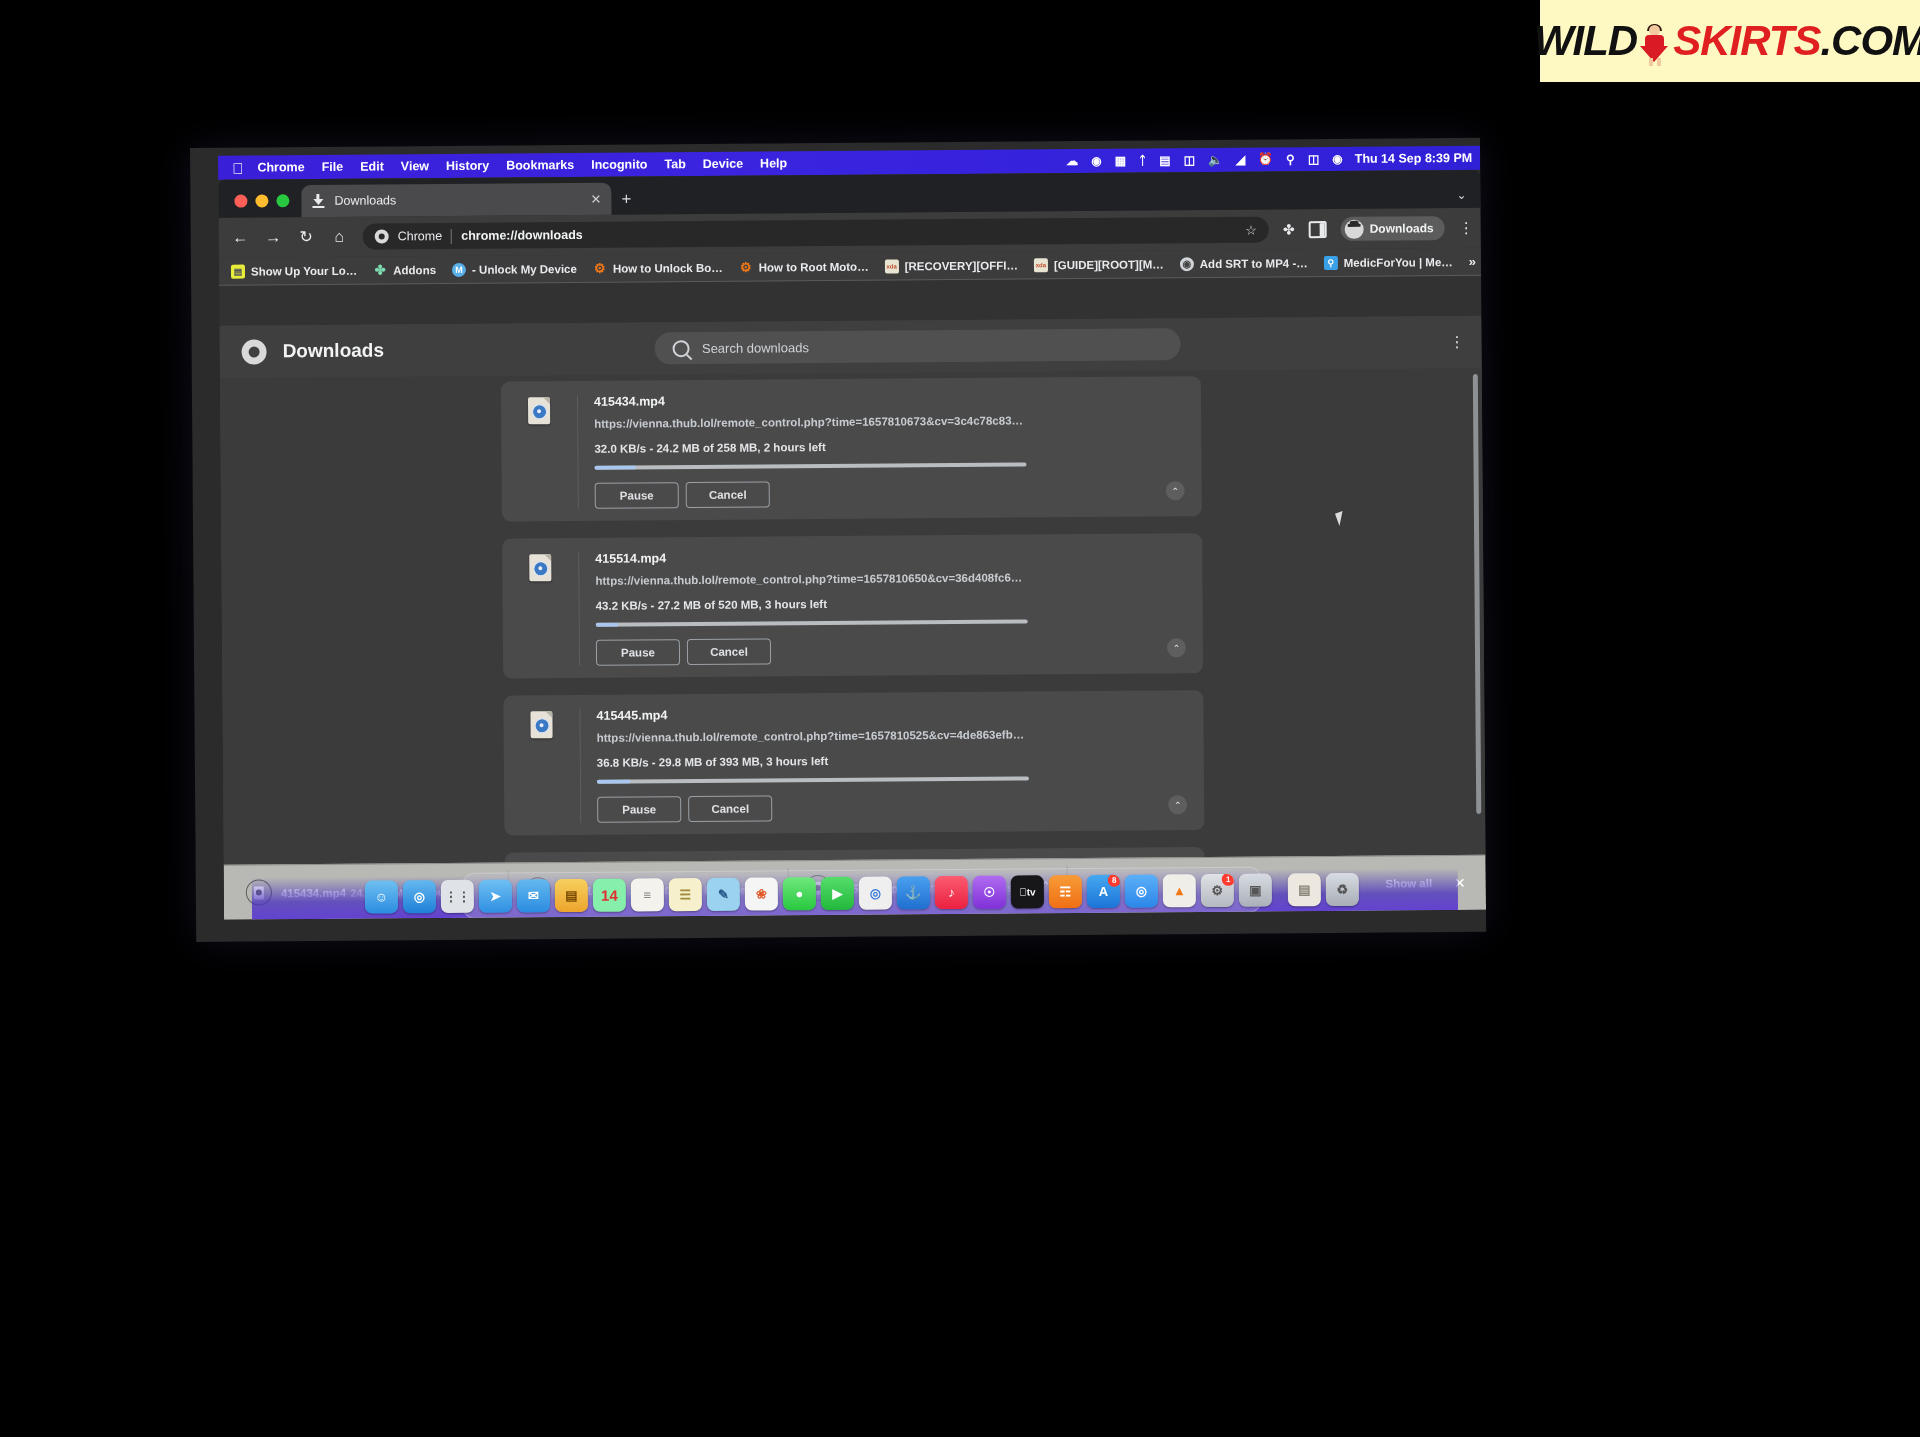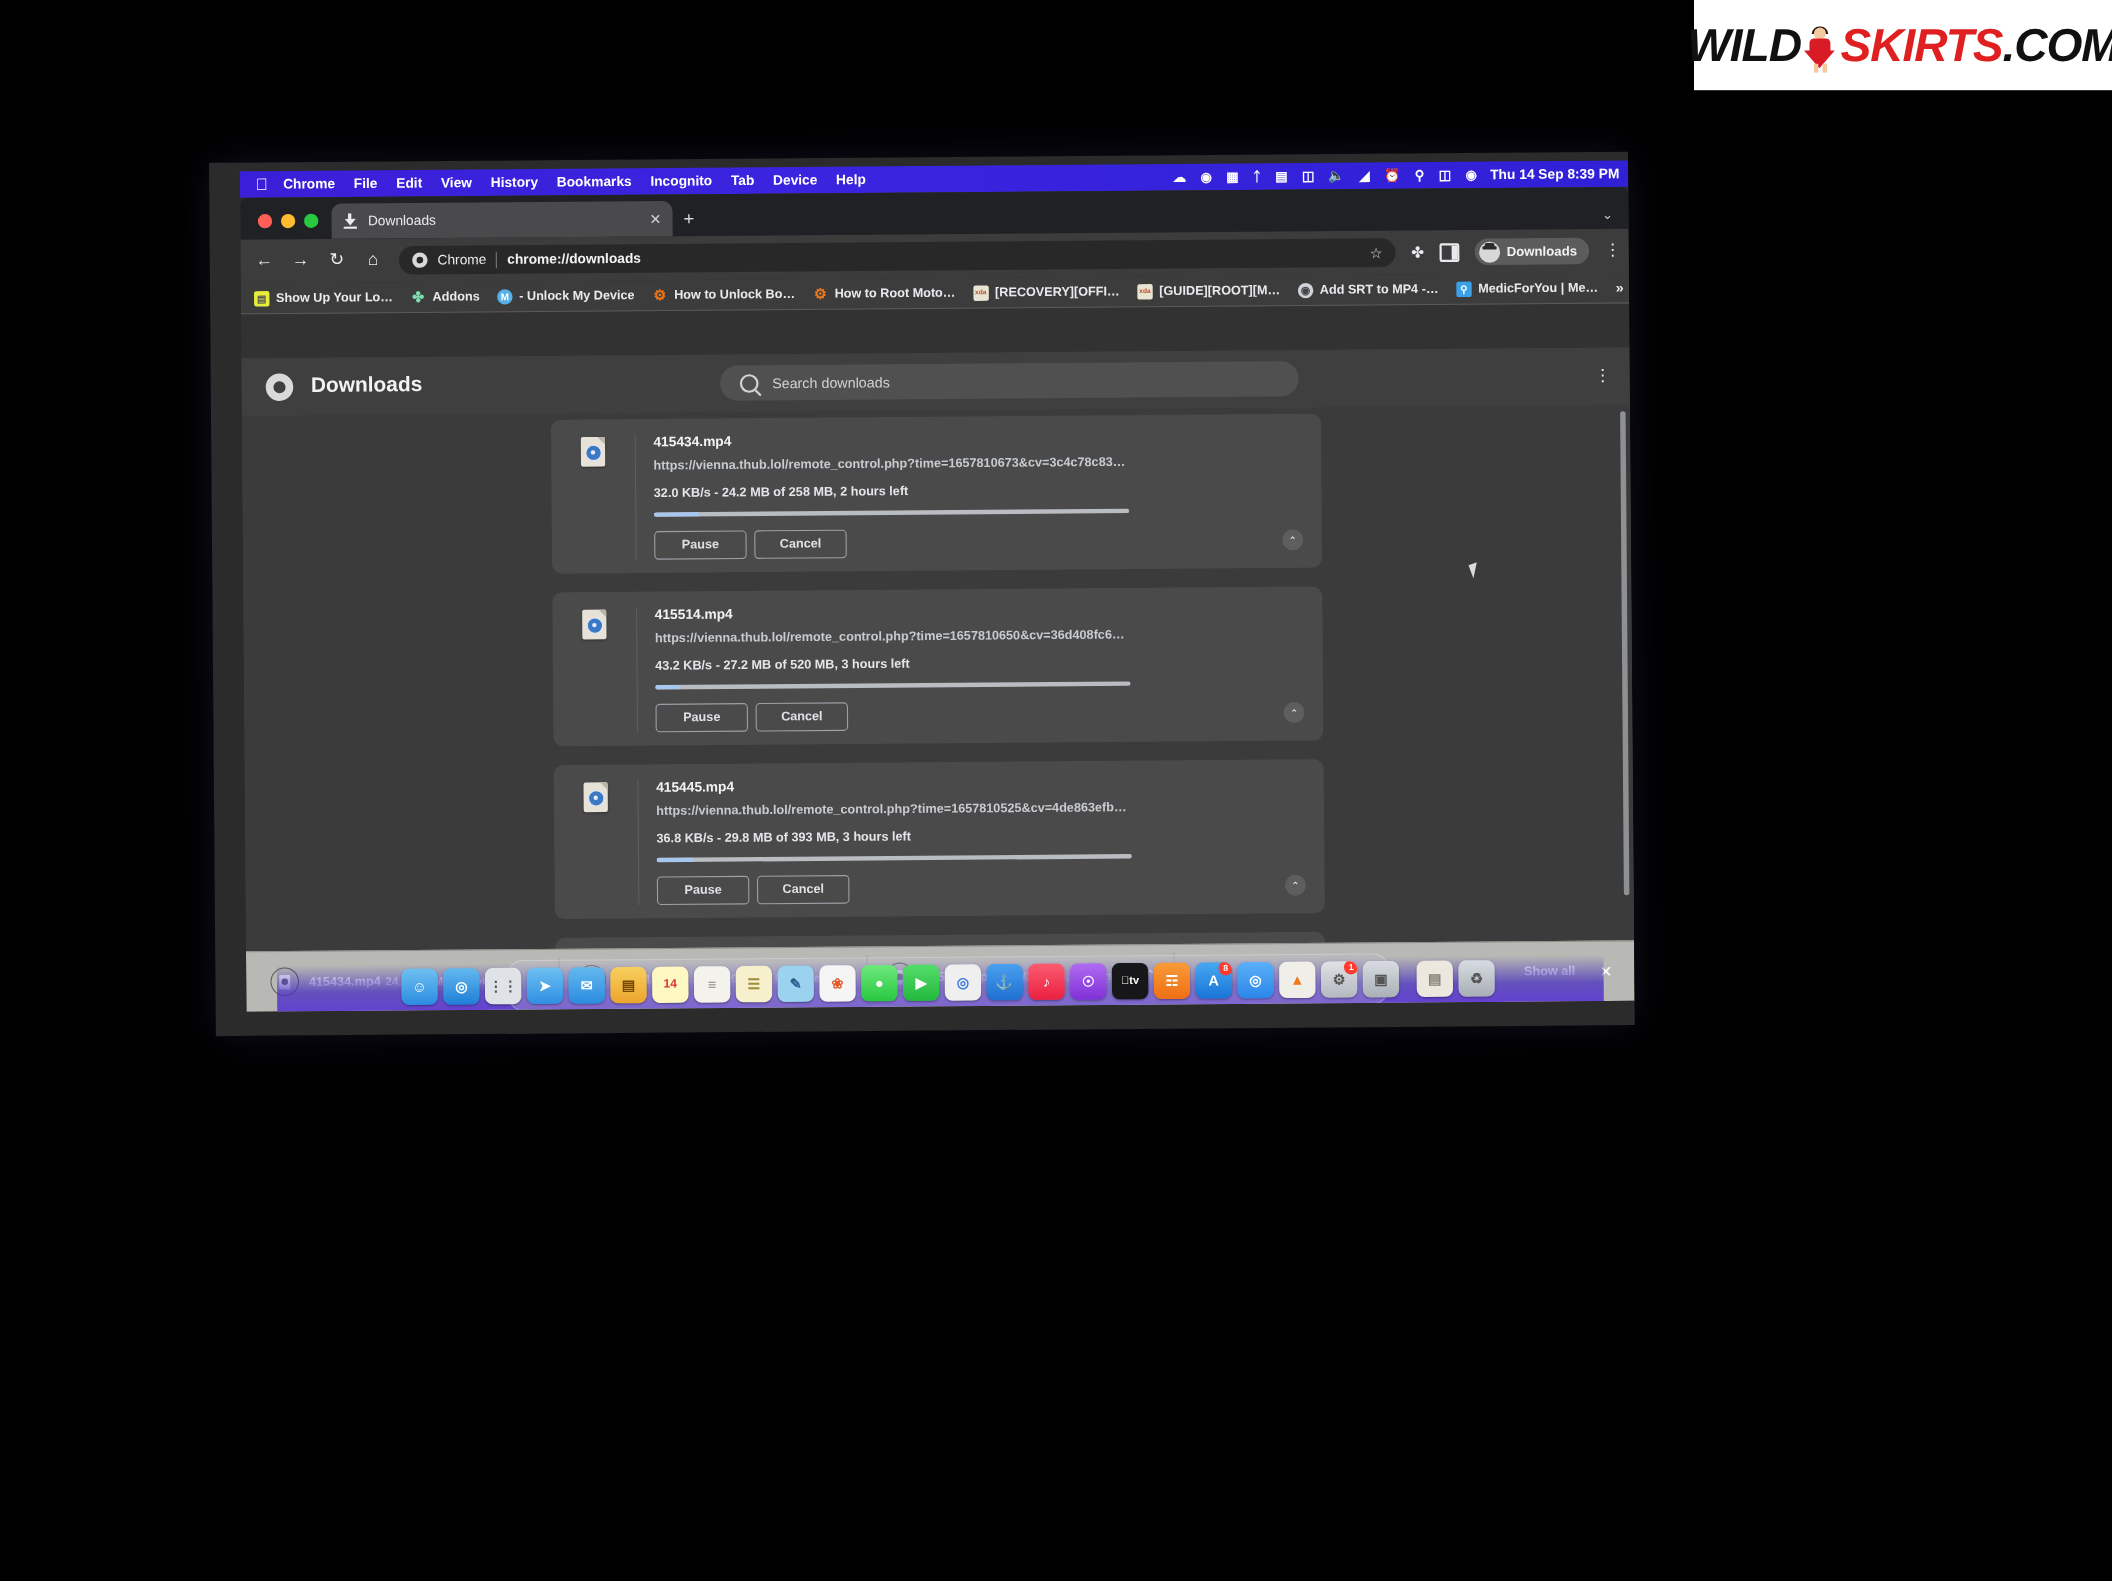--- a/index.html
+++ b/index.html
@@ -1,21 +1,21 @@
 <!DOCTYPE html>
 <html><head>
 <meta charset="utf-8">
 <style>
   html,body{margin:0;padding:0;background:#000;}
   body{width:1920px;height:1437px;position:relative;overflow:hidden;
        font-family:"Liberation Sans",sans-serif;}
 
   
   #watermark{position:absolute;top:0;right:0;width:380px;height:82px;
-    background:#ffffff;display:flex;align-items:center;justify-content:center;
+    background:#fef9c3;display:flex;align-items:center;justify-content:center;
     letter-spacing:-1px;}
   #watermark .wm-text{font-size:42px;font-weight:bold;font-style:italic;
     color:#111;white-space:nowrap;}
   #watermark .wm-red{color:#e02020;}
   #watermark .wm-girl{display:inline-block;width:34px;height:40px;position:relative;
     vertical-align:middle;margin:0 1px;}
   #watermark .wm-girl .g-head{position:absolute;left:11px;top:1px;width:11px;height:11px;
     border-radius:50%;background:#f3c9a0;}
   #watermark .wm-girl .g-hair{position:absolute;left:9px;top:0px;width:15px;height:7px;
     border-radius:7px 7px 0 0;background:#2a1608;}
@@ -436,21 +436,21 @@
 
     <div id="desk-glow"></div>
 
     <div id="dock">
       <span class="dk" style="background:linear-gradient(180deg,#6ec0f0,#2b8ce0)">☺</span>
       <span class="dk" style="background:linear-gradient(180deg,#63b8ef,#1f7fd8)">◎</span>
       <span class="dk" style="background:#dfe3e8;color:#555">⋮⋮</span>
       <span class="dk" style="background:linear-gradient(180deg,#6fc0f2,#2f8fe2)">➤</span>
       <span class="dk" style="background:linear-gradient(180deg,#63b8ef,#2b8ce0)">✉</span>
       <span class="dk" style="background:linear-gradient(180deg,#f7cf5e,#eda52c);color:#7a4a00">▤</span>
-      <span class="dk" style="background:#fef9c3;color:#e03030;font-size:11px">14</span>
+      <span class="dk" style="background:#86efac;color:#e03030;font-size:15px">14</span>
       <span class="dk" style="background:#f4f2ed;color:#888">≡</span>
       <span class="dk" style="background:#f7f0cc;color:#a08c3a">☰</span>
       <span class="dk" style="background:#9ad2ef;color:#2b5a8a">✎</span>
       <span class="dk" style="background:#f5f5f5;color:#e05a2a">❀</span>
       <span class="dk" style="background:linear-gradient(180deg,#6ee87c,#28c840)">●</span>
       <span class="dk" style="background:linear-gradient(180deg,#55dd6b,#22b83c)">▶</span>
       <span class="dk" style="background:#efefef;color:#3a7ad8">◎</span>
       <span class="dk" style="background:linear-gradient(180deg,#4aa0ef,#1f6fd0)">⚓</span>
       <span class="dk" style="background:linear-gradient(180deg,#fb5c70,#ea2040)">♪</span>
       <span class="dk" style="background:linear-gradient(180deg,#b06cf0,#8030d8)">☉</span>

